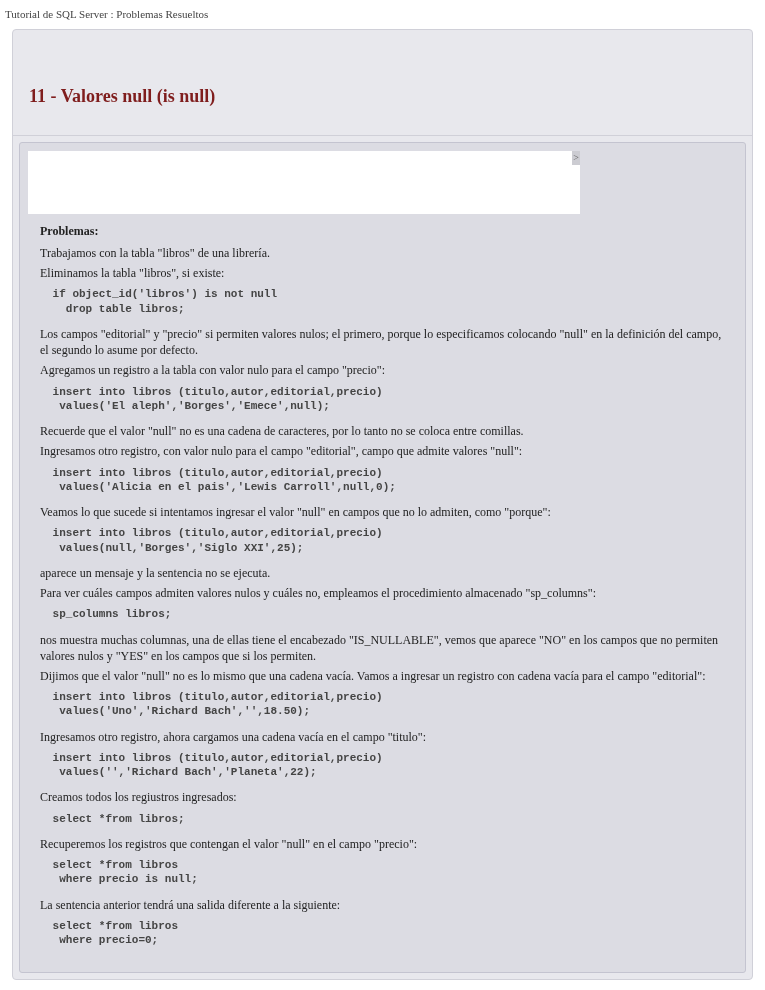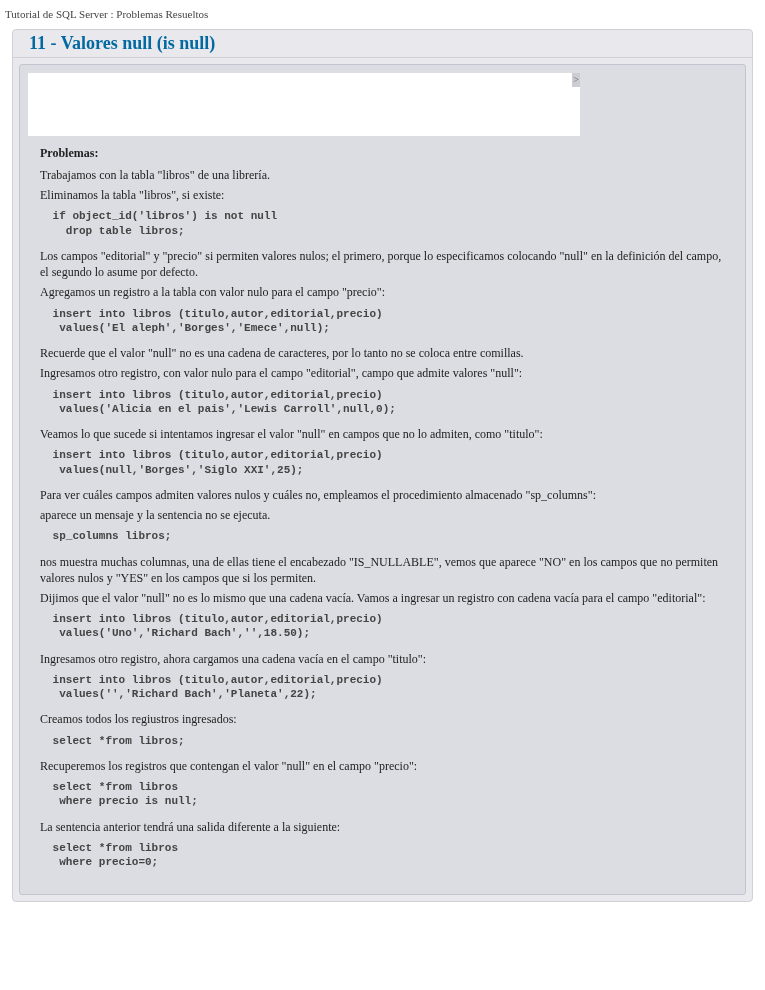--- a/index.html
+++ b/index.html
@@ -17,25 +17,26 @@
     color: #444;
   }
   .outer {
     margin: 5px 12px 12px 12px;
     background: #e8e8ed;
     border: 1px solid #d0d0d8;
     border-radius: 4px;
     padding: 0;
   }
   .title-bar {
-    padding: 3px 16px;
+    padding: 28px 16px;
     font-size: 18px;
     font-weight: bold;
-    color: #0369a1;
+    color: #7f1d1d;
     border-bottom: 1px solid #d0d0d8;
+    margin-top: 28px;
   }
   .content-panel {
     margin: 6px;
     background: #dcdce3;
     border: 1px solid #c4c4d0;
     border-radius: 3px;
     padding: 8px 8px 14px 8px;
   }
   .white-box {
     background: #ffffff;
@@ -103,26 +104,26 @@
     <div class="body-text">Los campos "editorial" y "precio" si permiten valores nulos; el primero, porque lo especificamos colocando "null" en la definición del campo, el segundo lo asume por defecto.</div>
     <div class="body-text">Agregamos un registro a la tabla con valor nulo para el campo "precio":</div>
     <pre class="code"> insert into libros (titulo,autor,editorial,precio)
   values('El aleph','Borges','Emece',null);</pre>
 
     <div class="body-text">Recuerde que el valor "null" no es una cadena de caracteres, por lo tanto no se coloca entre comillas.</div>
     <div class="body-text">Ingresamos otro registro, con valor nulo para el campo "editorial", campo que admite valores "null":</div>
     <pre class="code"> insert into libros (titulo,autor,editorial,precio)
   values('Alicia en el pais','Lewis Carroll',null,0);</pre>
 
-    <div class="body-text">Veamos lo que sucede si intentamos ingresar el valor "null" en campos que no lo admiten, como "titulo":</div>
+    <div class="body-text">Veamos lo que sucede si intentamos ingresar el valor "null" en campos que no lo admiten, como "porque":</div>
     <pre class="code"> insert into libros (titulo,autor,editorial,precio)
   values(null,'Borges','Siglo XXI',25);</pre>
 
+    <div class="body-text">aparece un mensaje y la sentencia no se ejecuta.</div>
     <div class="body-text">Para ver cuáles campos admiten valores nulos y cuáles no, empleamos el procedimiento almacenado "sp_columns":</div>
-    <div class="body-text">aparece un mensaje y la sentencia no se ejecuta.</div>
     <pre class="code"> sp_columns libros;</pre>
 
     <div class="body-text">nos muestra muchas columnas, una de ellas tiene el encabezado "IS_NULLABLE", vemos que aparece "NO" en los campos que no permiten valores nulos y "YES" en los campos que si los permiten.</div>
     <div class="body-text">Dijimos que el valor "null" no es lo mismo que una cadena vacía. Vamos a ingresar un registro con cadena vacía para el campo "editorial":</div>
     <pre class="code"> insert into libros (titulo,autor,editorial,precio)
   values('Uno','Richard Bach','',18.50);</pre>
 
     <div class="body-text">Ingresamos otro registro, ahora cargamos una cadena vacía en el campo "titulo":</div>
     <pre class="code"> insert into libros (titulo,autor,editorial,precio)
   values('','Richard Bach','Planeta',22);</pre>

